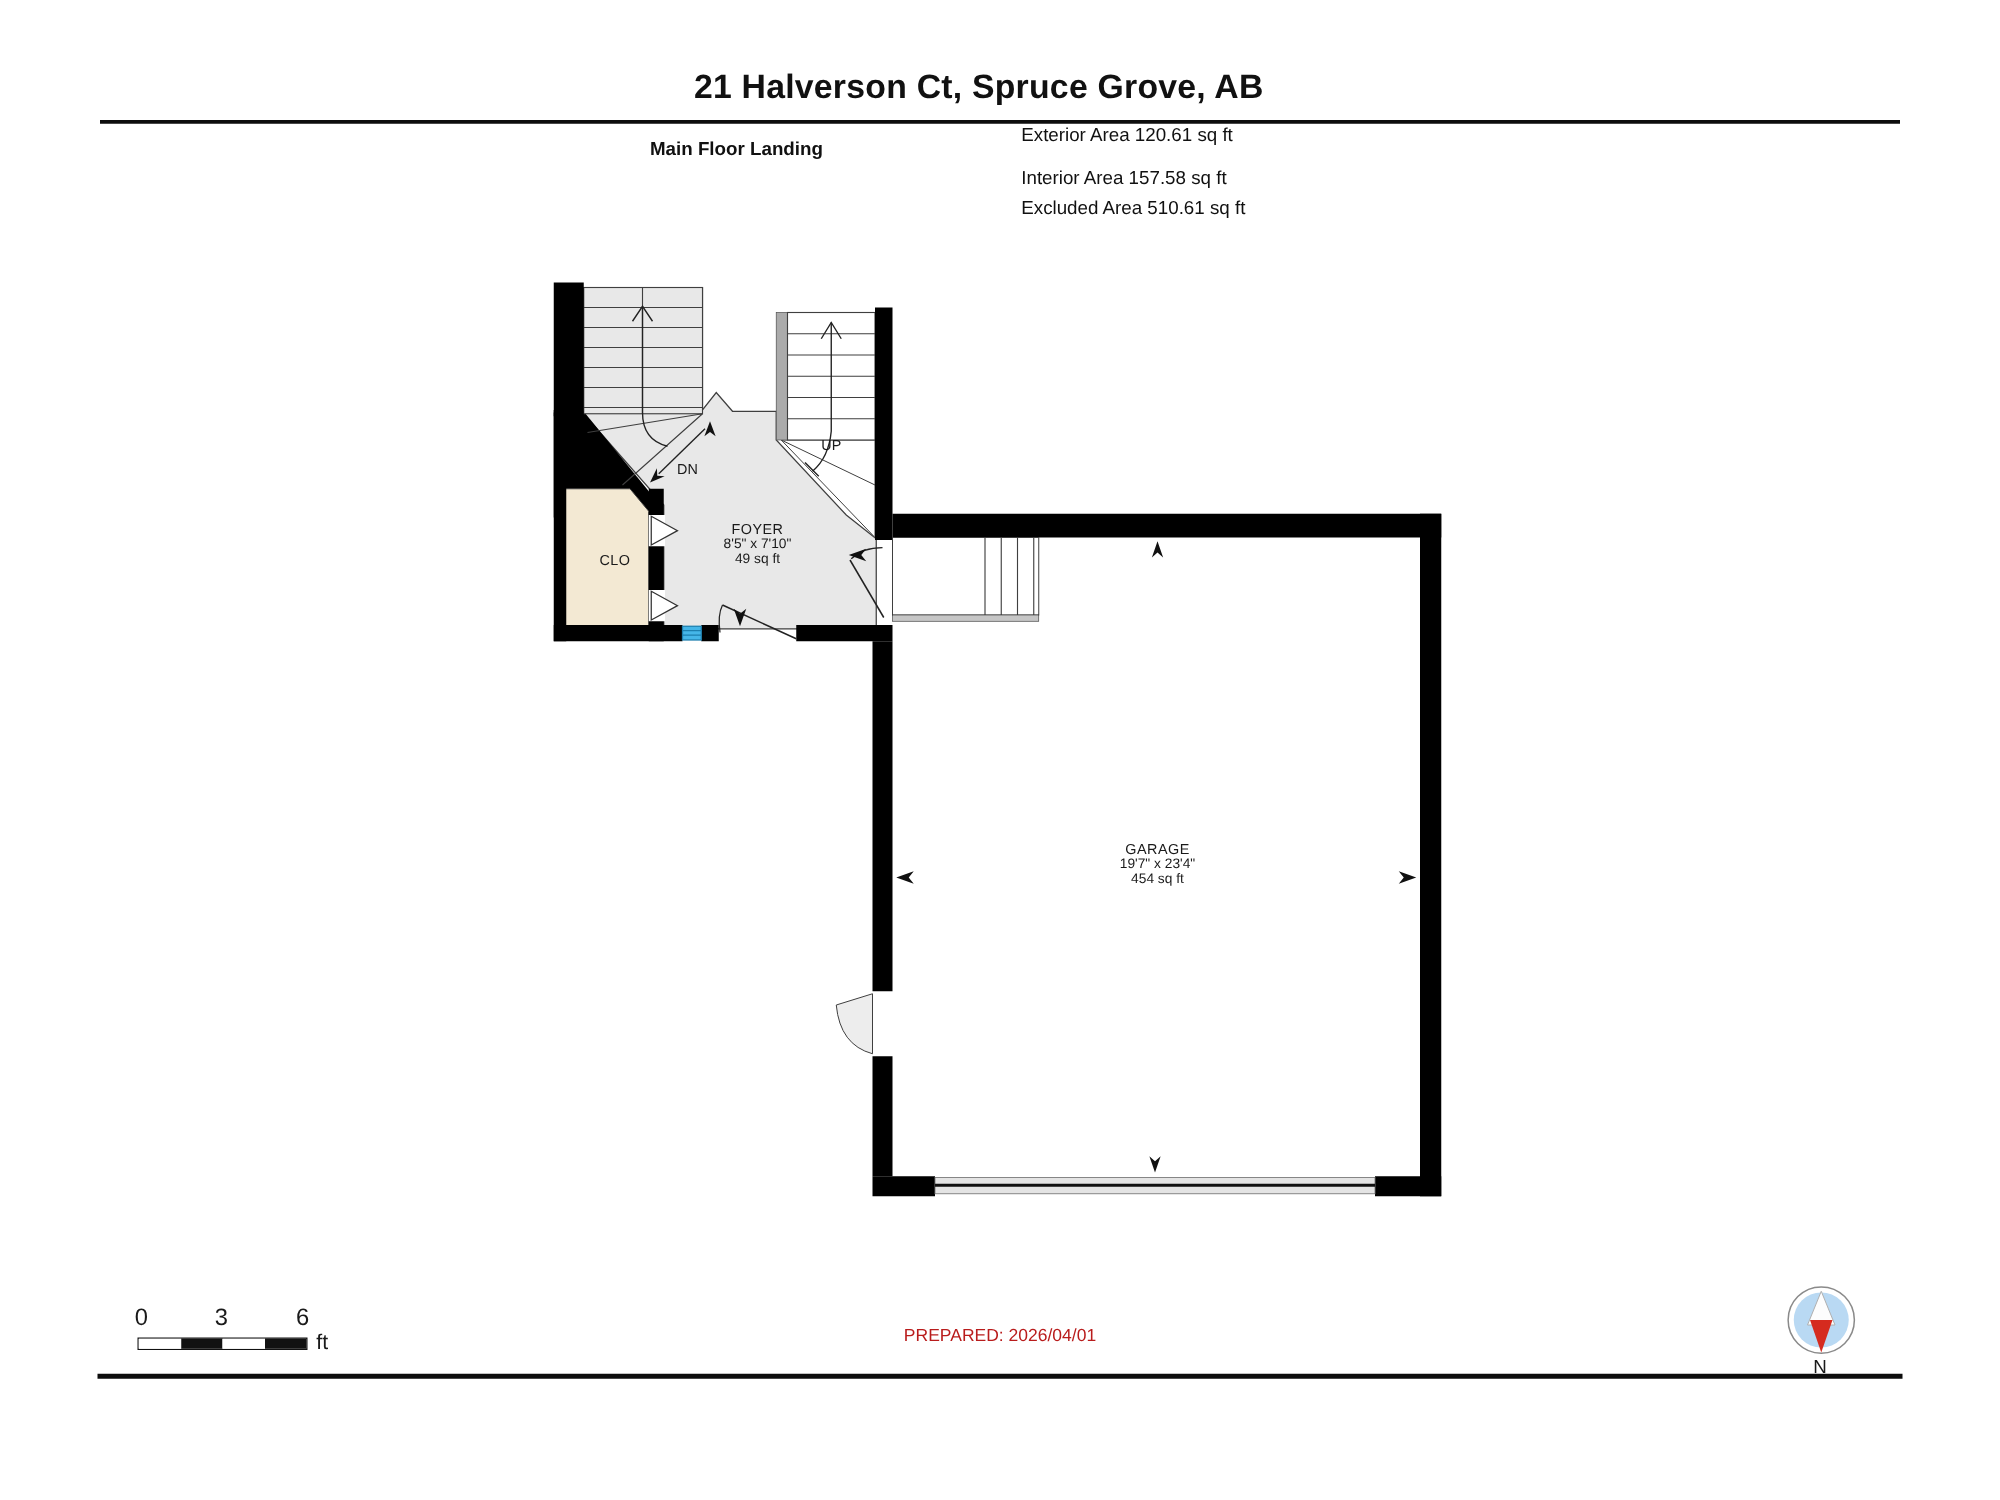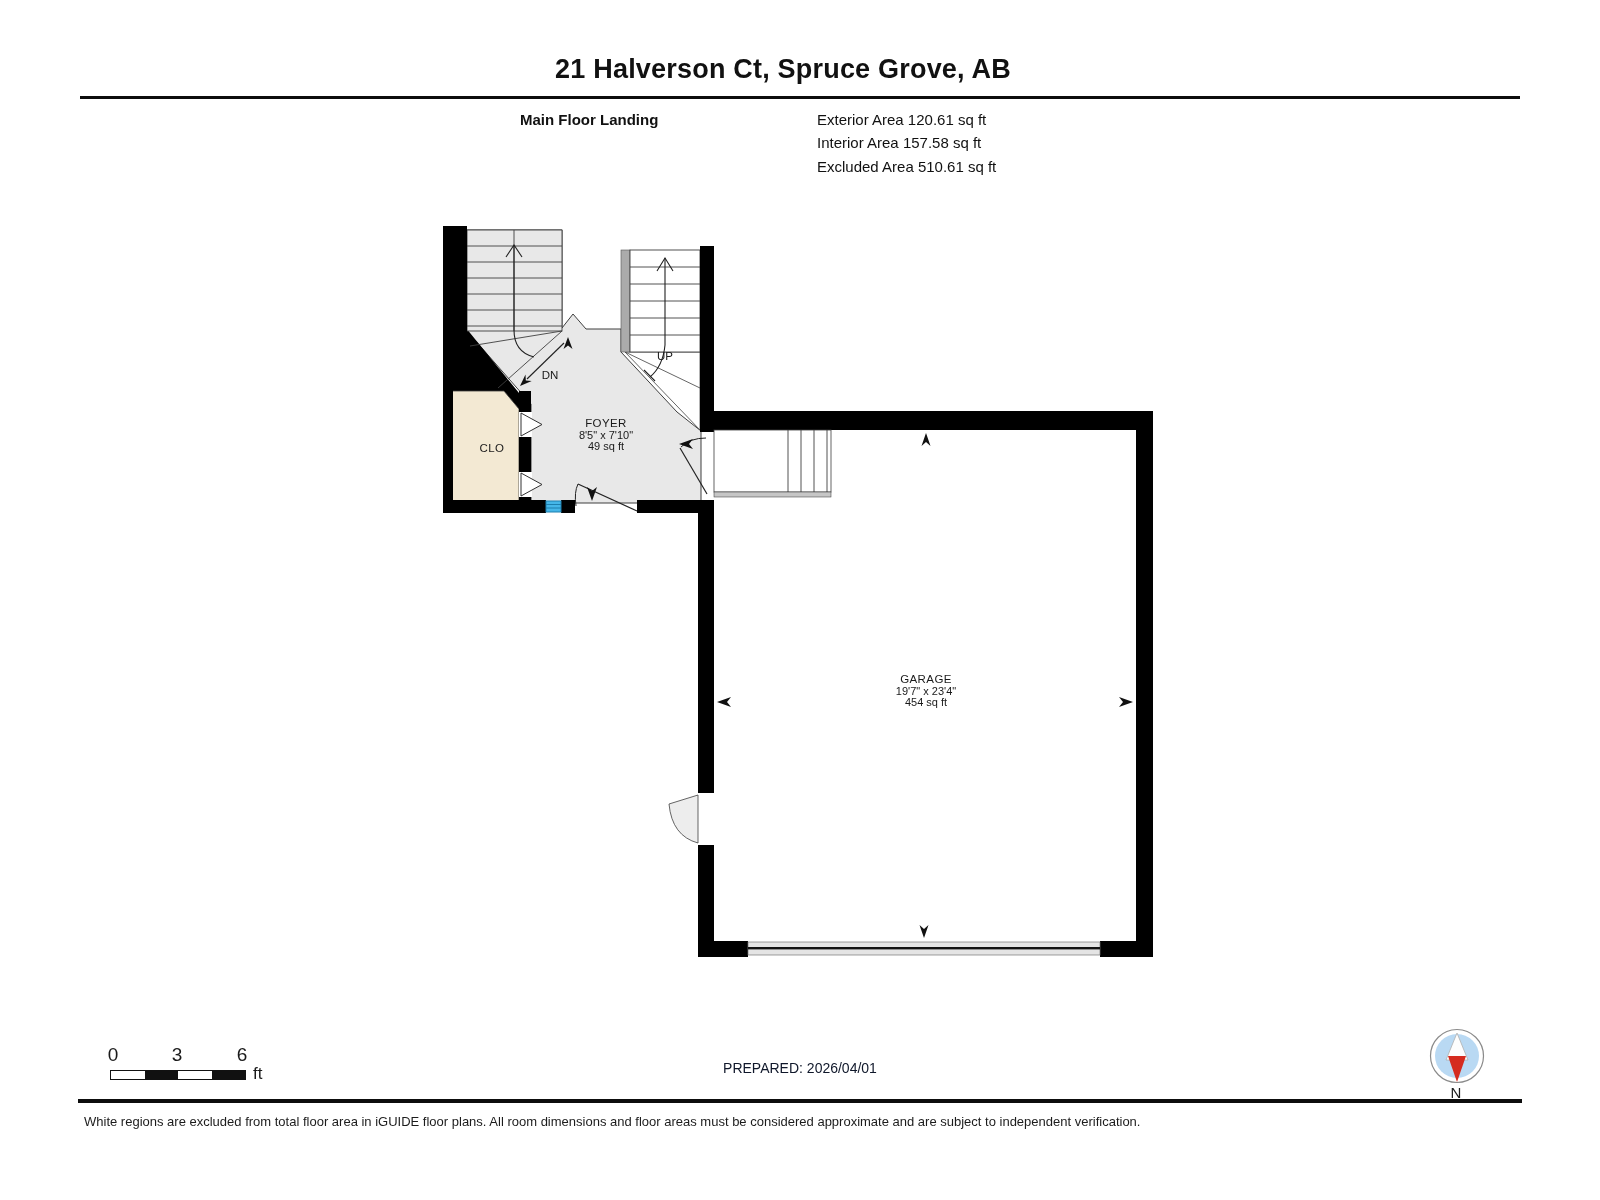--- a/index.html
+++ b/index.html
@@ -6,31 +6,31 @@
   .page{position:relative;width:1600px;height:1200px;background:#ffffff;overflow:hidden;
         font-family:"Liberation Sans", sans-serif;color:#111;}
   .title{position:absolute;top:54px;left:0;width:1566px;text-align:center;
          font-size:27px;font-weight:bold;letter-spacing:.2px;}
   .rule{position:absolute;left:80px;width:1440px;height:3px;background:#0d0d0d;}
   .rule-top{top:96px;}
   .rule-bottom{top:1099px;height:4px;left:78px;width:1444px;}
   .floor-label{position:absolute;top:111px;left:520px;width:283px;text-align:left;
                font-size:15px;font-weight:bold;}
   .area-line{position:absolute;left:817px;font-size:15px;}
-  .a0{top:111px}.a1{top:134px}.a2{top:158px}
+  .a0{top:100px}.a1{top:134px}.a2{top:158px}
   .plan-svg{position:absolute;left:0;top:0;}
   .scalebar-num{position:absolute;width:40px;text-align:center;font-size:19px;top:1044px;color:#1a1a1a;}
   .sn0{left:93px}.sn1{left:157px}.sn2{left:222px}
   .scalebar{position:absolute;left:110px;top:1070px;width:134px;height:8px;
             border:1.5px solid #111;display:flex;}
   .scalebar .seg{flex:1;height:100%;}
   .seg-w{background:#fff}.seg-b{background:#111}
   .scale-unit{position:absolute;left:253px;top:1064px;font-size:17px;color:#1a1a1a;text-align:right;}
   .prepared{position:absolute;left:650px;top:1060px;width:300px;text-align:center;
-            font-size:14px;color:#0f172a;}
+            font-size:14px;color:#b91c1c;}
   .disclaimer{position:absolute;left:84px;top:1114px;width:1440px;font-size:13px;color:#1c1c1c;}
   svg text{font-family:"Liberation Sans", sans-serif;fill:#1a1a1a;}
   .room-name{font-size:11.5px;letter-spacing:.4px;}
   .room-sub{font-size:11px;}
   .stair-label{font-size:11.5px;}
 </style>
 </head>
 <body>
 
 <div class="page">
@@ -171,15 +171,14 @@
         <div class="seg seg-b"></div>
         <div class="seg seg-w"></div>
         <div class="seg seg-b"></div>
     </div>
     <div class="scale-unit">ft</div>
   </div>
 
   <div class="prepared">PREPARED: 2026/04/01</div>
 
   <div class="rule rule-bottom"></div>
-  <div class="disclaimer">White regions are excluded from total floor area in iGUIDE floor plans. All room dimensions and floor areas must be considered approximate and are subject to independent verification.</div>
 
 </div>
 
 </body></html>

